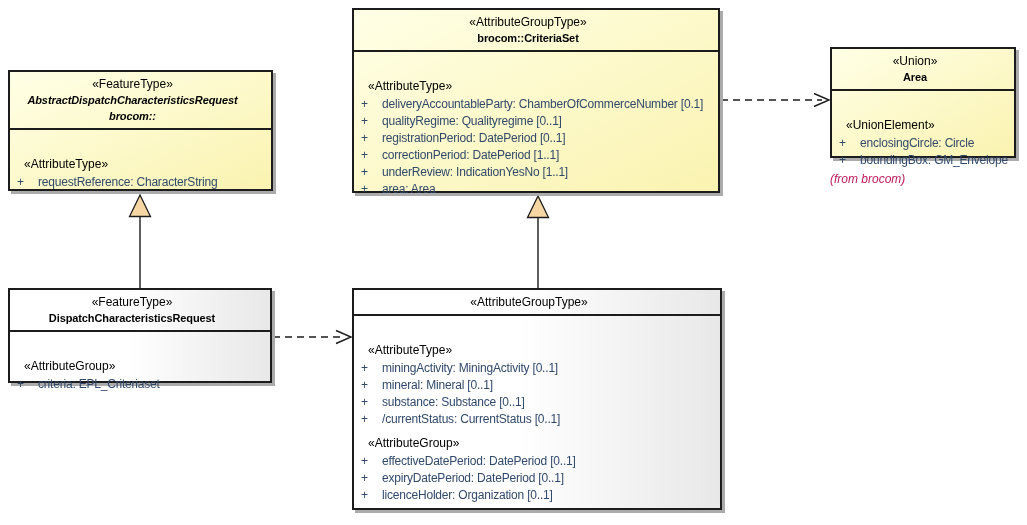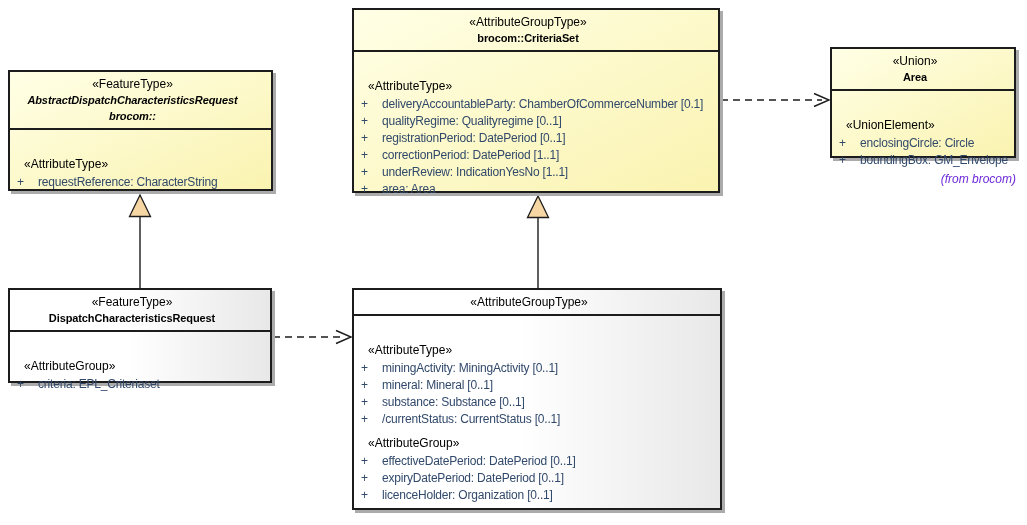--- a/index.html
+++ b/index.html
@@ -89,24 +89,24 @@
     font-size:12px;
     color:var(--attribute-text);
     letter-spacing:-0.2px;
   }
   .group-gap{ margin-top:7px; }
   .origin-note{
     position:absolute;
     left:830px;
     top:172px;
     width:186px;
-    text-align:right;
+    text-align:left;
     font-size:12px;
     font-style:italic;
-    color:#6d28d9;
+    color:#be185d;
   }
   .connector-layer{
     position:absolute;
     left:0; top:0;
     width:1027px;
     height:525px;
     pointer-events:none;
   }
 </style>
 </head>

